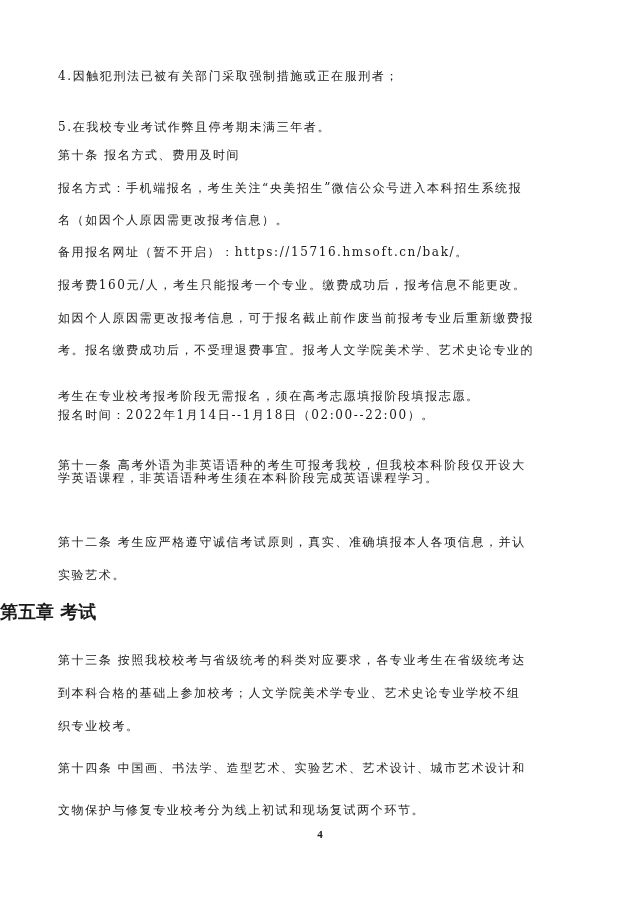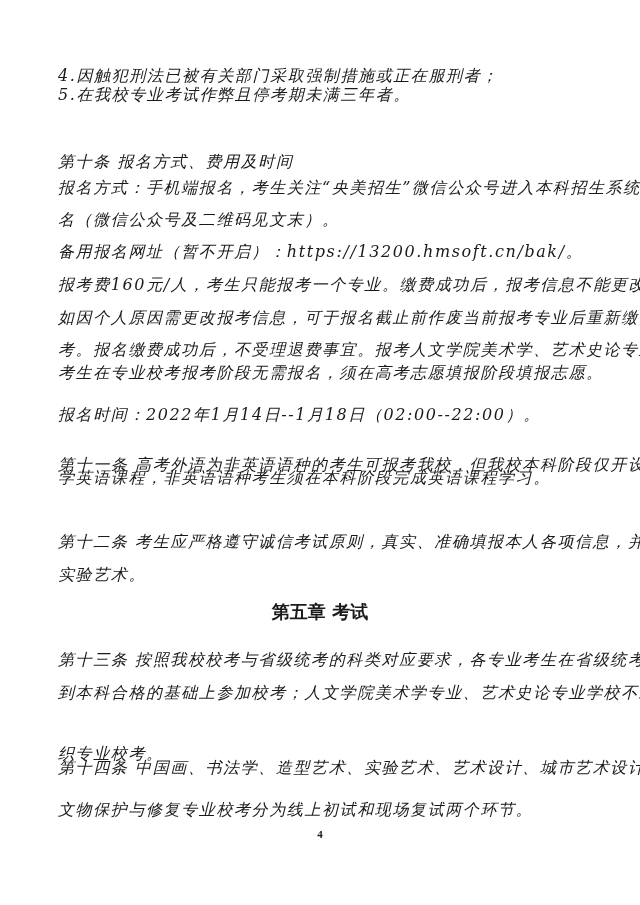--- a/index.html
+++ b/index.html
@@ -3,56 +3,55 @@
 <meta charset="utf-8">
 <style>
   html, body { margin: 0; padding: 0; background: #ffffff; }
   body {
     width: 640px; height: 905px; position: relative; overflow: hidden;
     font-family: "DejaVu Serif", "Liberation Serif", serif;
     color: #1a1a1a;
   }
   .line {
     position: absolute; left: 58px; width: 524px;
-    font-size: 16px; line-height: 20px; white-space: nowrap;
+    font-size: 12px; line-height: 20px; white-space: nowrap;
     letter-spacing: 1.6px;
-    font-style: italic;
   }
   .chapter {
-    position: absolute; left: 0; width: 640px; text-align: center;
+    position: absolute; left: 0; width: 640px; 
     font-family: "DejaVu Sans", "Liberation Sans", sans-serif;
     font-weight: bold; font-size: 18px; line-height: 22px;
   }
   .pagenum {
     position: absolute; left: 0; width: 640px; text-align: center;
     font-family: "Liberation Serif", serif; font-weight: bold; font-size: 11px;
   }
 </style>
 </head>
 <body>
 
 <div>
   <div class="line" style="top:66px">4.因触犯刑法已被有关部门采取强制措施或正在服刑者；</div>
-  <div class="line" style="top:85px">5.在我校专业考试作弊且停考期未满三年者。</div>
-  <div class="line" style="top:152px">第十条 报名方式、费用及时间</div>
+  <div class="line" style="top:117px">5.在我校专业考试作弊且停考期未满三年者。</div>
+  <div class="line" style="top:145px">第十条 报名方式、费用及时间</div>
   <div class="line" style="top:178px">报名方式：手机端报名，考生关注“央美招生”微信公众号进入本科招生系统报</div>
-  <div class="line" style="top:210px">名（微信公众号及二维码见文末）。</div>
-  <div class="line" style="top:242px">备用报名网址（暂不开启）：https://13200.hmsoft.cn/bak/。</div>
+  <div class="line" style="top:210px">名（如因个人原因需更改报考信息）。</div>
+  <div class="line" style="top:242px">备用报名网址（暂不开启）：https://15716.hmsoft.cn/bak/。</div>
   <div class="line" style="top:275px">报考费160元/人，考生只能报考一个专业。缴费成功后，报考信息不能更改。</div>
   <div class="line" style="top:308px">如因个人原因需更改报考信息，可于报名截止前作废当前报考专业后重新缴费报</div>
   <div class="line" style="top:340px">考。报名缴费成功后，不受理退费事宜。报考人文学院美术学、艺术史论专业的</div>
-  <div class="line" style="top:363px">考生在专业校考报考阶段无需报名，须在高考志愿填报阶段填报志愿。</div>
+  <div class="line" style="top:386px">考生在专业校考报考阶段无需报名，须在高考志愿填报阶段填报志愿。</div>
   <div class="line" style="top:405px">报名时间：2022年1月14日--1月18日（02:00--22:00）。</div>
   <div class="line" style="top:455px">第十一条 高考外语为非英语语种的考生可报考我校，但我校本科阶段仅开设大</div>
   <div class="line" style="top:468px">学英语课程，非英语语种考生须在本科阶段完成英语课程学习。</div>
   <div class="line" style="top:532px">第十二条 考生应严格遵守诚信考试原则，真实、准确填报本人各项信息，并认</div>
   <div class="line" style="top:565px">实验艺术。</div>
 
   <div class="chapter" style="top:601px">第五章 考试</div>
 
   <div class="line" style="top:650px">第十三条 按照我校校考与省级统考的科类对应要求，各专业考生在省级统考达</div>
   <div class="line" style="top:683px">到本科合格的基础上参加校考；人文学院美术学专业、艺术史论专业学校不组</div>
-  <div class="line" style="top:744px">织专业校考。</div>
+  <div class="line" style="top:716px">织专业校考。</div>
   <div class="line" style="top:758px">第十四条 中国画、书法学、造型艺术、实验艺术、艺术设计、城市艺术设计和</div>
   <div class="line" style="top:800px">文物保护与修复专业校考分为线上初试和现场复试两个环节。</div>
 
   <div class="pagenum" style="top:828px">4</div>
 </div>
 
 </body></html>

